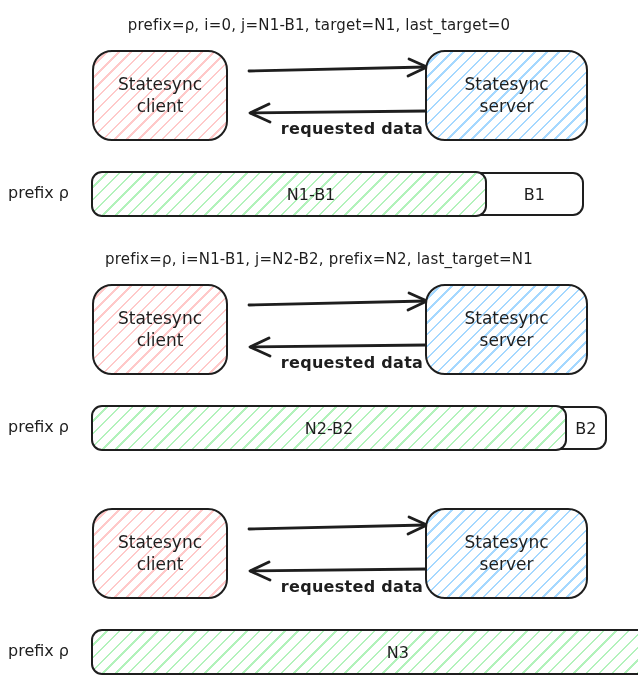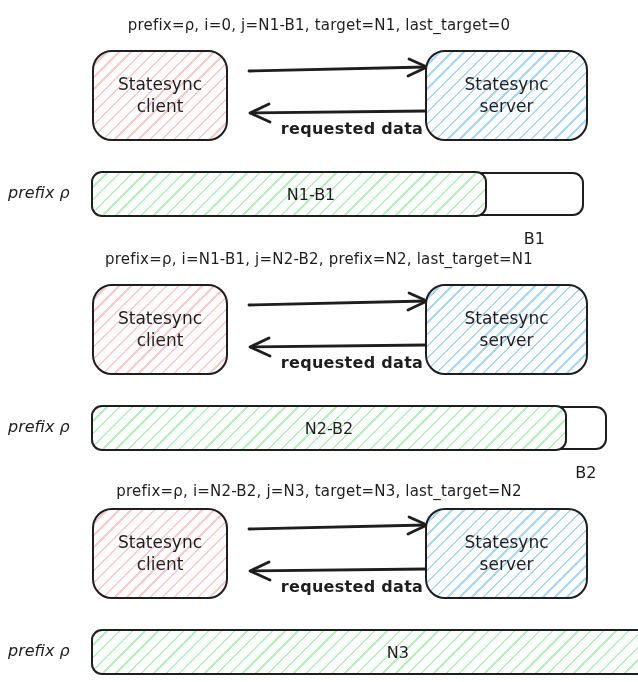--- a/index.html
+++ b/index.html
@@ -31,33 +31,33 @@
   .arrows line,.arrows polyline{
     stroke:var(--stroke,#1e1e1e);stroke-width:2.8;fill:none;
     stroke-linecap:round;stroke-linejoin:round;
   }
   .req{
     position:absolute;left:262px;top:111px;width:180px;text-align:center;
     font-size:16px;font-weight:700;letter-spacing:.3px;white-space:nowrap;
   }
   .bar-row{position:absolute;top:164px;left:0;right:0;height:44px;}
   .prefix{
-    position:absolute;left:8px;top:11px;font-size:16px;font-weight:500;white-space:nowrap;font-style:italic;
+    position:absolute;left:8px;top:11px;font-size:16px;font-weight:500;white-space:nowrap;
   }
   .bar{
     position:absolute;left:92px;top:0;height:44px;box-sizing:border-box;
     border:2.6px solid var(--stroke,#1e1e1e);border-radius:11px;background:#fff;
     display:flex;flex-direction:row;
   }
   .p1 .bar{width:492px}
   .p2 .bar{width:515px}
   .p3 .bar{width:617px}
   .seg{
     box-sizing:border-box;height:100%;display:flex;align-items:center;justify-content:center;
-    font-size:16px;font-weight:500;white-space:nowrap;margin-top:44px;
+    font-size:16px;font-weight:500;white-space:nowrap;
   }
   .seg.synced{
     margin:-2.6px 0 -2.6px -2.6px;height:calc(100% + 5.2px);
     border:2.6px solid var(--stroke,#1e1e1e);border-radius:11px;
     background-image:repeating-linear-gradient(135deg,var(--synced-hatch,#b2f2bb) 0 1.7px,transparent 1.7px 9px);
     background-color:#fff;
   }
   .seg.rest{flex:1;}
 </style>
 </head>
@@ -115,21 +115,20 @@
           <span>N2-B2</span>
         </div>
         <div class="seg rest">
           <span>B2</span>
         </div>
       </div>
     </div>
   </div>
 
   <div class="panel p3" style="top:466px">
-    <div class="hdr" style="top:16px">prefix=ρ, i=N2-B2, j=N3, target=N3, last_target=N2</div>
     <div class="node client">
       <span class="node-label">Statesync client</span>
     </div>
     <svg class="arrows" viewBox="0 0 190 95">
       <line x1="6" y1="21" x2="183" y2="17"></line>
       <polyline points="166,9 184,17 165,26"></polyline>
       <line x1="184" y1="61" x2="8" y2="63"></line>
       <polyline points="26,54 7,63 27,72"></polyline>
     </svg>
     <div class="node server">

